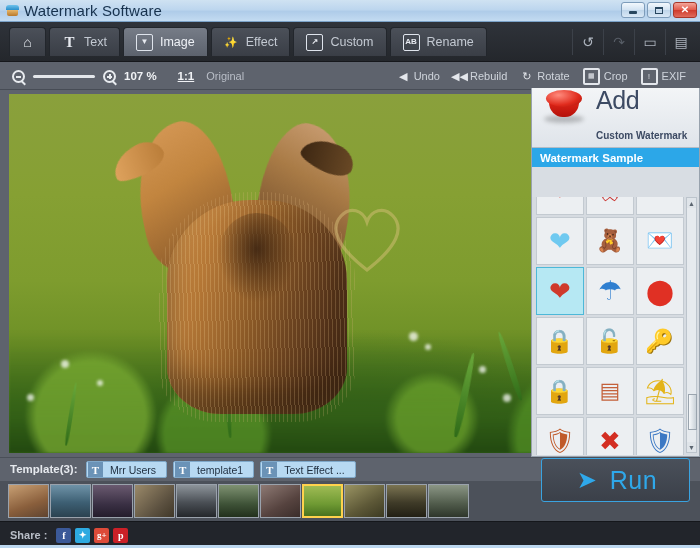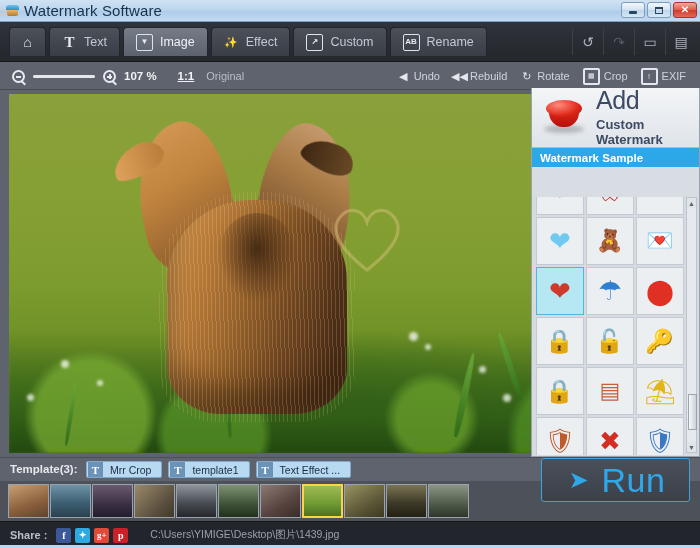--- a/index.html
+++ b/index.html
@@ -201,38 +201,38 @@
     box-sizing:border-box;
   }
   .panelhdr{
     height:19px;background:#2ca7e8;color:#fff;
     font-size:11.5px;font-weight:bold;display:flex;align-items:center;
     padding-left:8px;box-sizing:border-box;
   }
   .addbox{
     height:60px;margin:0;background:linear-gradient(to bottom,#f3f5f7,#dfe4ea);
     border-bottom:1px solid #b3bcc6;
-    display:flex;align-items:center;padding-left:10px;box-sizing:border-box;gap:10px;
+    display:flex;align-items:flex-start;padding-left:10px;box-sizing:border-box;gap:10px;
   }
   .stampwm{width:44px;height:40px;position:relative;flex:0 0 auto;}
   .stamp-top{
     position:absolute;left:4px;top:2px;width:36px;height:17px;border-radius:50%;
     background:radial-gradient(ellipse at 35% 30%,#ff8b7d,#e02a1c 60%,#a3130a);
   }
   .stamp-mid{
     position:absolute;left:7px;top:11px;width:30px;height:18px;border-radius:0 0 46% 46%/0 0 80% 80%;
     background:linear-gradient(to bottom,#e5281a,#b4110a);
   }
   .stamp-sh{
     position:absolute;left:2px;top:27px;width:40px;height:8px;border-radius:50%;
     background:rgba(0,0,0,.22);filter:blur(2px);
   }
   .addtxt{display:flex;flex-direction:column;justify-content:center;}
   .addbig{font-size:25px;color:#3c4a63;line-height:1;font-weight:400;letter-spacing:-.4px;}
-  .addsub{font-size:13px;color:#3c4a63;font-weight:bold;margin-top:4px;}
+  .addsub{font-size:10px;color:#3c4a63;font-weight:bold;margin-top:17px;}
 
   .samplehdr{
     height:19px;background:#2ca7e8;color:#fff;font-size:11.5px;font-weight:bold;
     display:flex;align-items:center;padding-left:8px;box-sizing:border-box;
   }
   .gridwrap{
     position:absolute;left:0;top:109px;width:167px;height:258px;
     background:#d6dbe1;overflow:hidden;
   }
   .grid{
@@ -293,21 +293,21 @@
     position:relative;overflow:hidden;
   }
   .thumb.sel{border:2px solid #ffd24d;}
   .runbtn{
     position:absolute;right:10px;top:-23px;width:147px;height:42px;
     border:1px solid #3aa3e0;border-radius:3px;
     background:linear-gradient(to bottom,#4a505a,#3b4049);
     display:flex;align-items:center;justify-content:center;gap:10px;
   }
   .runarrow{width:26px;height:24px;color:#2fa8ea;font-size:24px;line-height:1;display:flex;align-items:center;justify-content:center;}
-  .runtxt{font-size:34px;color:#2fa8ea;letter-spacing:.5px;}
+  .runtxt{font-size:25px;color:#2fa8ea;letter-spacing:.5px;}
 
   
   .statusbar{
     position:absolute;left:0;top:521px;width:700px;height:27px;
     background:#22252b;border-top:1px solid #15171b;
     display:flex;align-items:center;box-sizing:border-box;
   }
   .sharelbl{margin-left:10px;font-size:11px;color:#b9bec7;font-weight:bold;}
   .socials{display:flex;gap:4px;margin-left:9px;}
   .soc{
@@ -533,21 +533,21 @@
       <div class="sb-thumb"></div>
       <div class="sb-dn">▼</div>
     </div>
   </div>
 
   <div class="tplbar">
     <div class="tpllbl">Template(3):</div>
     <div class="tplchips">
       <div class="chip">
         <span class="cT">T</span>
-        <span>Mrr Crop</span>
+        <span>Mrr Users</span>
       </div>
       <div class="chip">
         <span class="cT">T</span>
         <span>template1</span>
       </div>
       <div class="chip">
         <span class="cT">T</span>
         <span>Text Effect ...</span>
       </div>
     </div>
@@ -578,17 +578,16 @@
   </div>
 
   <div class="statusbar">
     <div class="sharelbl">Share :</div>
     <div class="socials">
       <div class="soc fb">f</div>
       <div class="soc tw">✦</div>
       <div class="soc gp">g+</div>
       <div class="soc pin">p</div>
     </div>
-    <div class="path">C:\Users\YIMIGE\Desktop\图片\1439.jpg</div>
   </div>
 
   <div class="bottomedge"></div>
 </div>
 
 </body></html>

